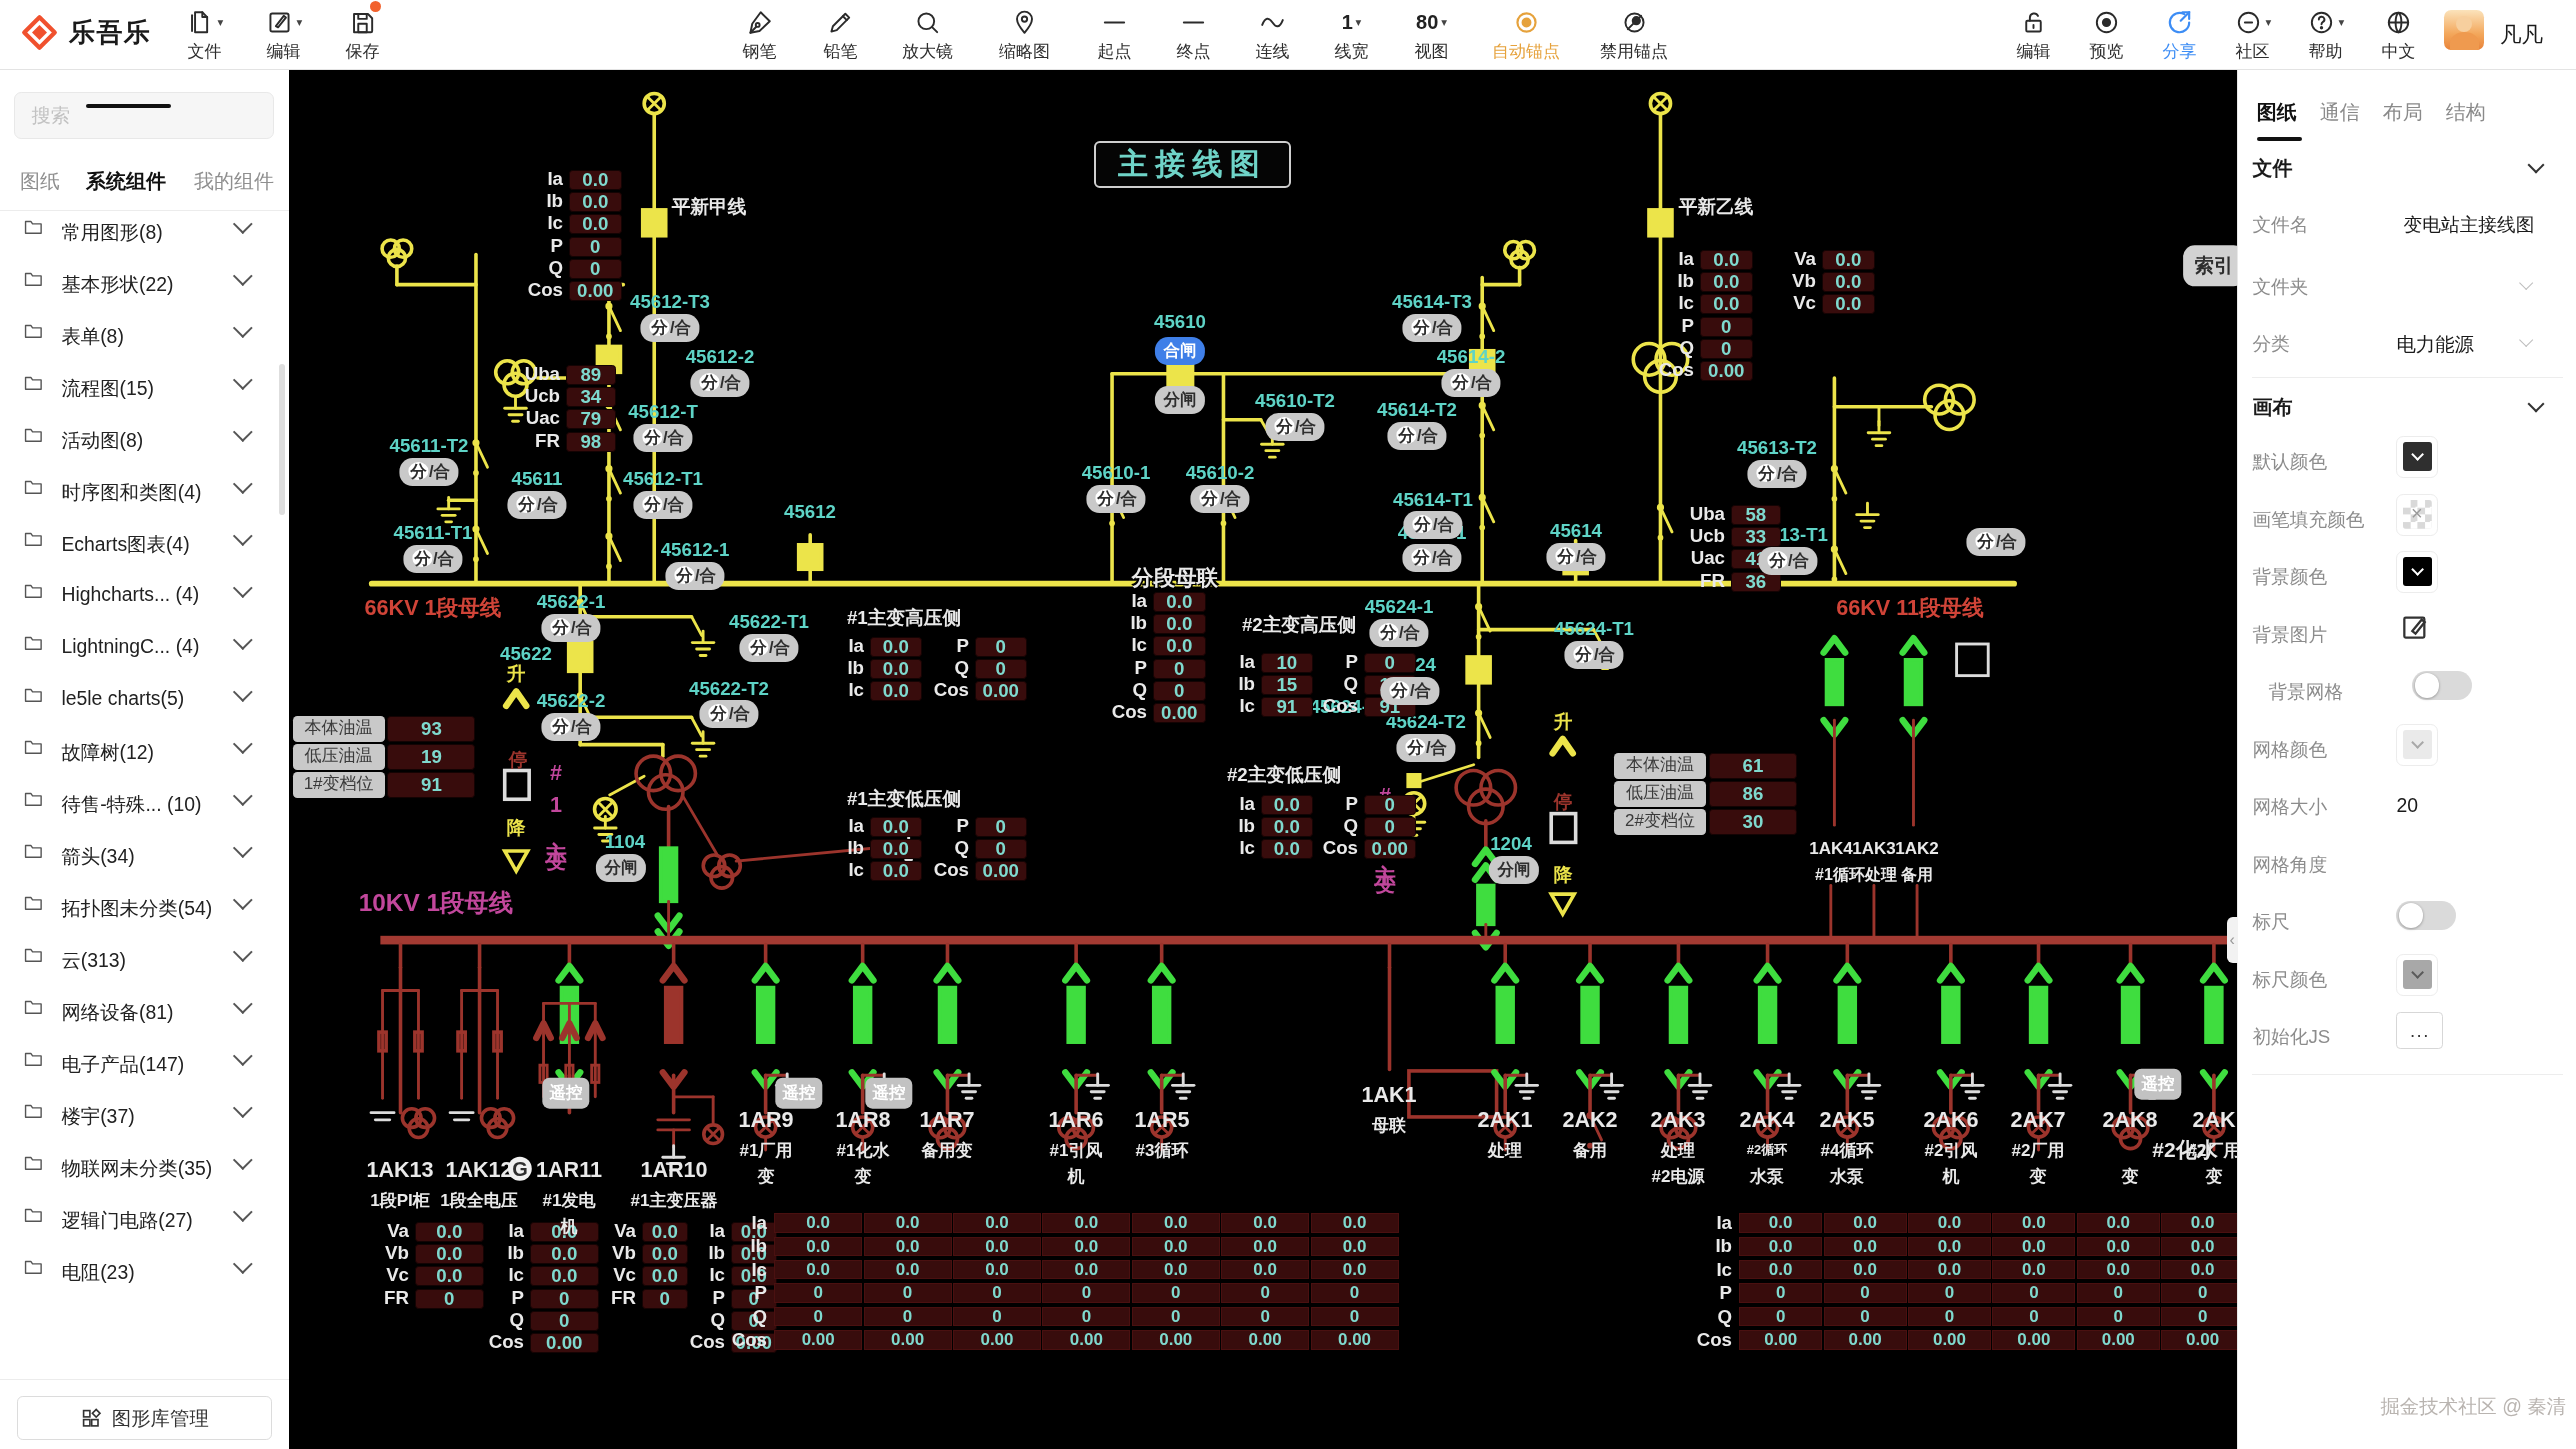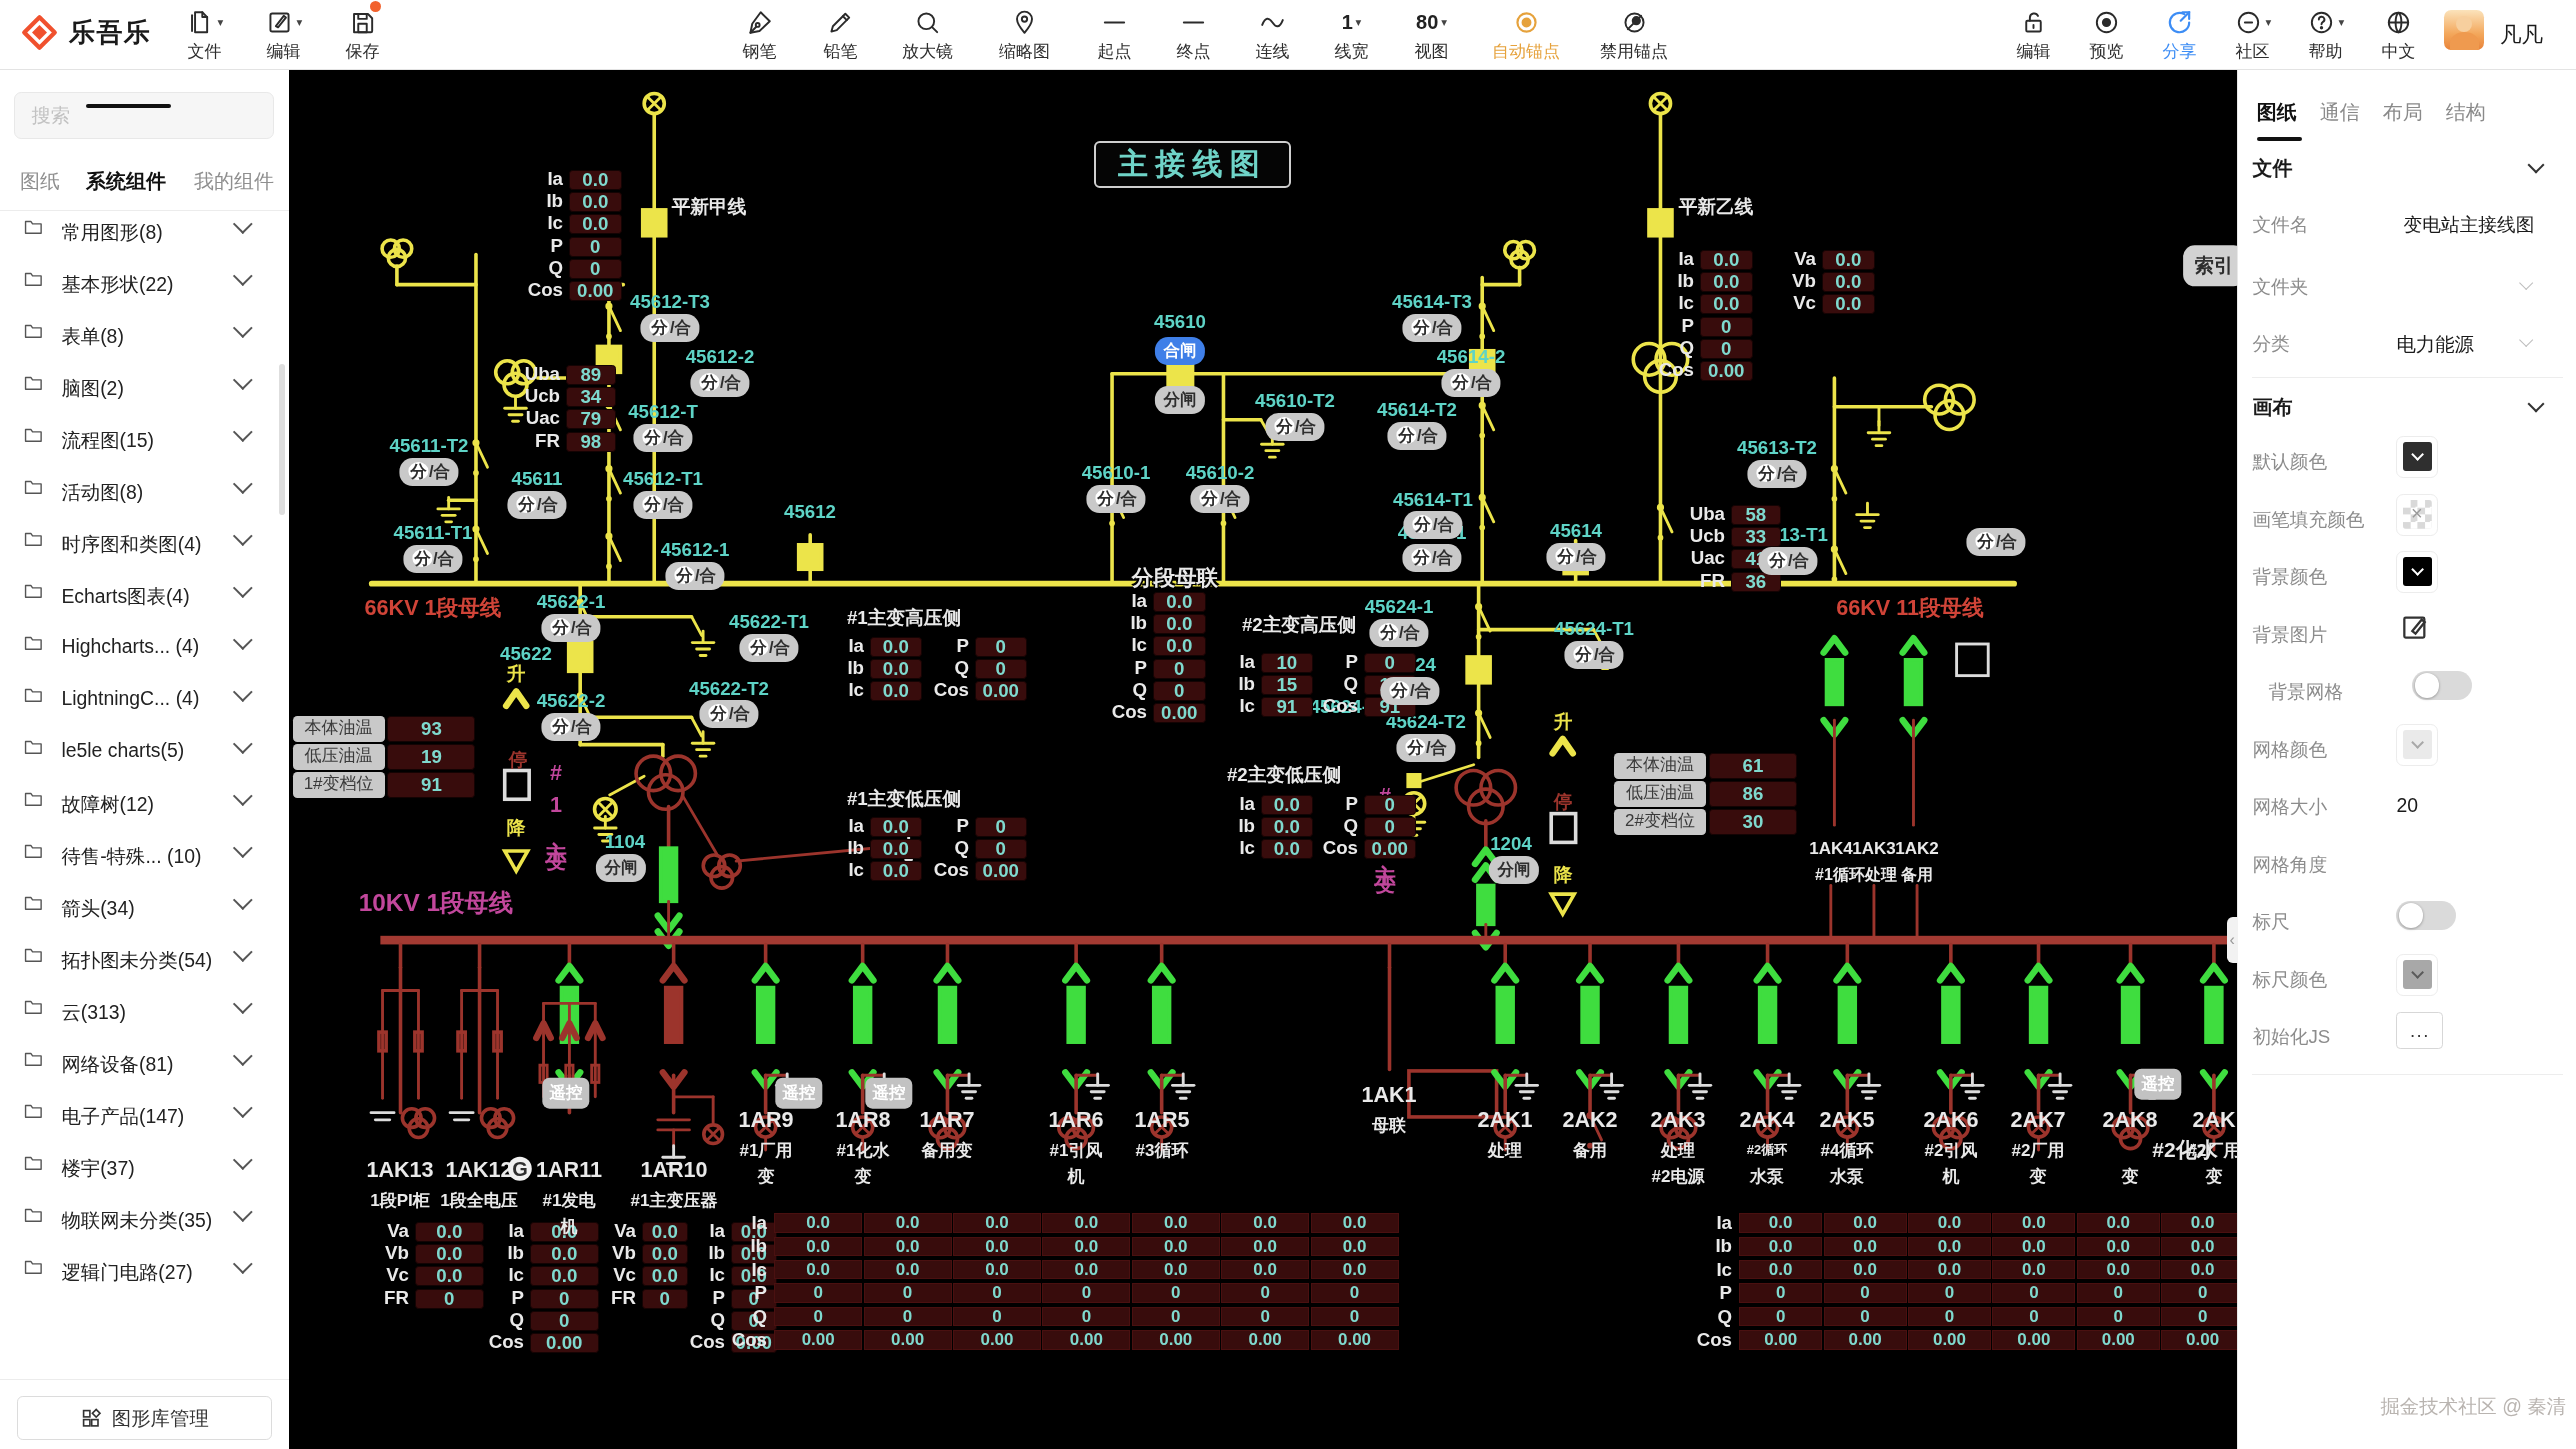--- a/index.html
+++ b/index.html
@@ -336,29 +336,20 @@
         </span>
         <span class="ctext">表单(8)</span>
         <span class="cchev"></span>
       </div>
       <div class="cat">
         <span class="fico">
           <svg width="18.7" height="16" viewBox="0 0 24 20">
             <path d="M2 3h7l2 3h11v12H2z" fill="none" stroke="#555" stroke-width="1.8" stroke-linejoin="round"></path>
           </svg>
         </span>
-        <span class="ctext">脑图(2)</span>
-        <span class="cchev"></span>
-      </div>
-      <div class="cat">
-        <span class="fico">
-          <svg width="18.7" height="16" viewBox="0 0 24 20">
-            <path d="M2 3h7l2 3h11v12H2z" fill="none" stroke="#555" stroke-width="1.8" stroke-linejoin="round"></path>
-          </svg>
-        </span>
         <span class="ctext">流程图(15)</span>
         <span class="cchev"></span>
       </div>
       <div class="cat">
         <span class="fico">
           <svg width="18.7" height="16" viewBox="0 0 24 20">
             <path d="M2 3h7l2 3h11v12H2z" fill="none" stroke="#555" stroke-width="1.8" stroke-linejoin="round"></path>
           </svg>
         </span>
         <span class="ctext">活动图(8)</span>
@@ -490,20 +481,29 @@
         <span class="ctext">物联网未分类(35)</span>
         <span class="cchev"></span>
       </div>
       <div class="cat">
         <span class="fico">
           <svg width="18.7" height="16" viewBox="0 0 24 20">
             <path d="M2 3h7l2 3h11v12H2z" fill="none" stroke="#555" stroke-width="1.8" stroke-linejoin="round"></path>
           </svg>
         </span>
         <span class="ctext">逻辑门电路(27)</span>
+        <span class="cchev"></span>
+      </div>
+      <div class="cat">
+        <span class="fico">
+          <svg width="18.7" height="16" viewBox="0 0 24 20">
+            <path d="M2 3h7l2 3h11v12H2z" fill="none" stroke="#555" stroke-width="1.8" stroke-linejoin="round"></path>
+          </svg>
+        </span>
+        <span class="ctext">电阻(23)</span>
         <span class="cchev"></span>
       </div>
     </div>
   <div id="sb-scroll"></div>
   <div class="managebar"></div>
   <div class="managebtn">
     <svg width="21.6" height="21.6" viewBox="0 0 24 24">
       <rect x="4" y="4" width="7" height="7" fill="none" stroke="#333" stroke-width="1.8"></rect>
       <rect x="4" y="14" width="7" height="7" fill="none" stroke="#333" stroke-width="1.8"></rect>
       <rect x="13" y="14" width="7" height="7" fill="none" stroke="#333" stroke-width="1.8"></rect>

